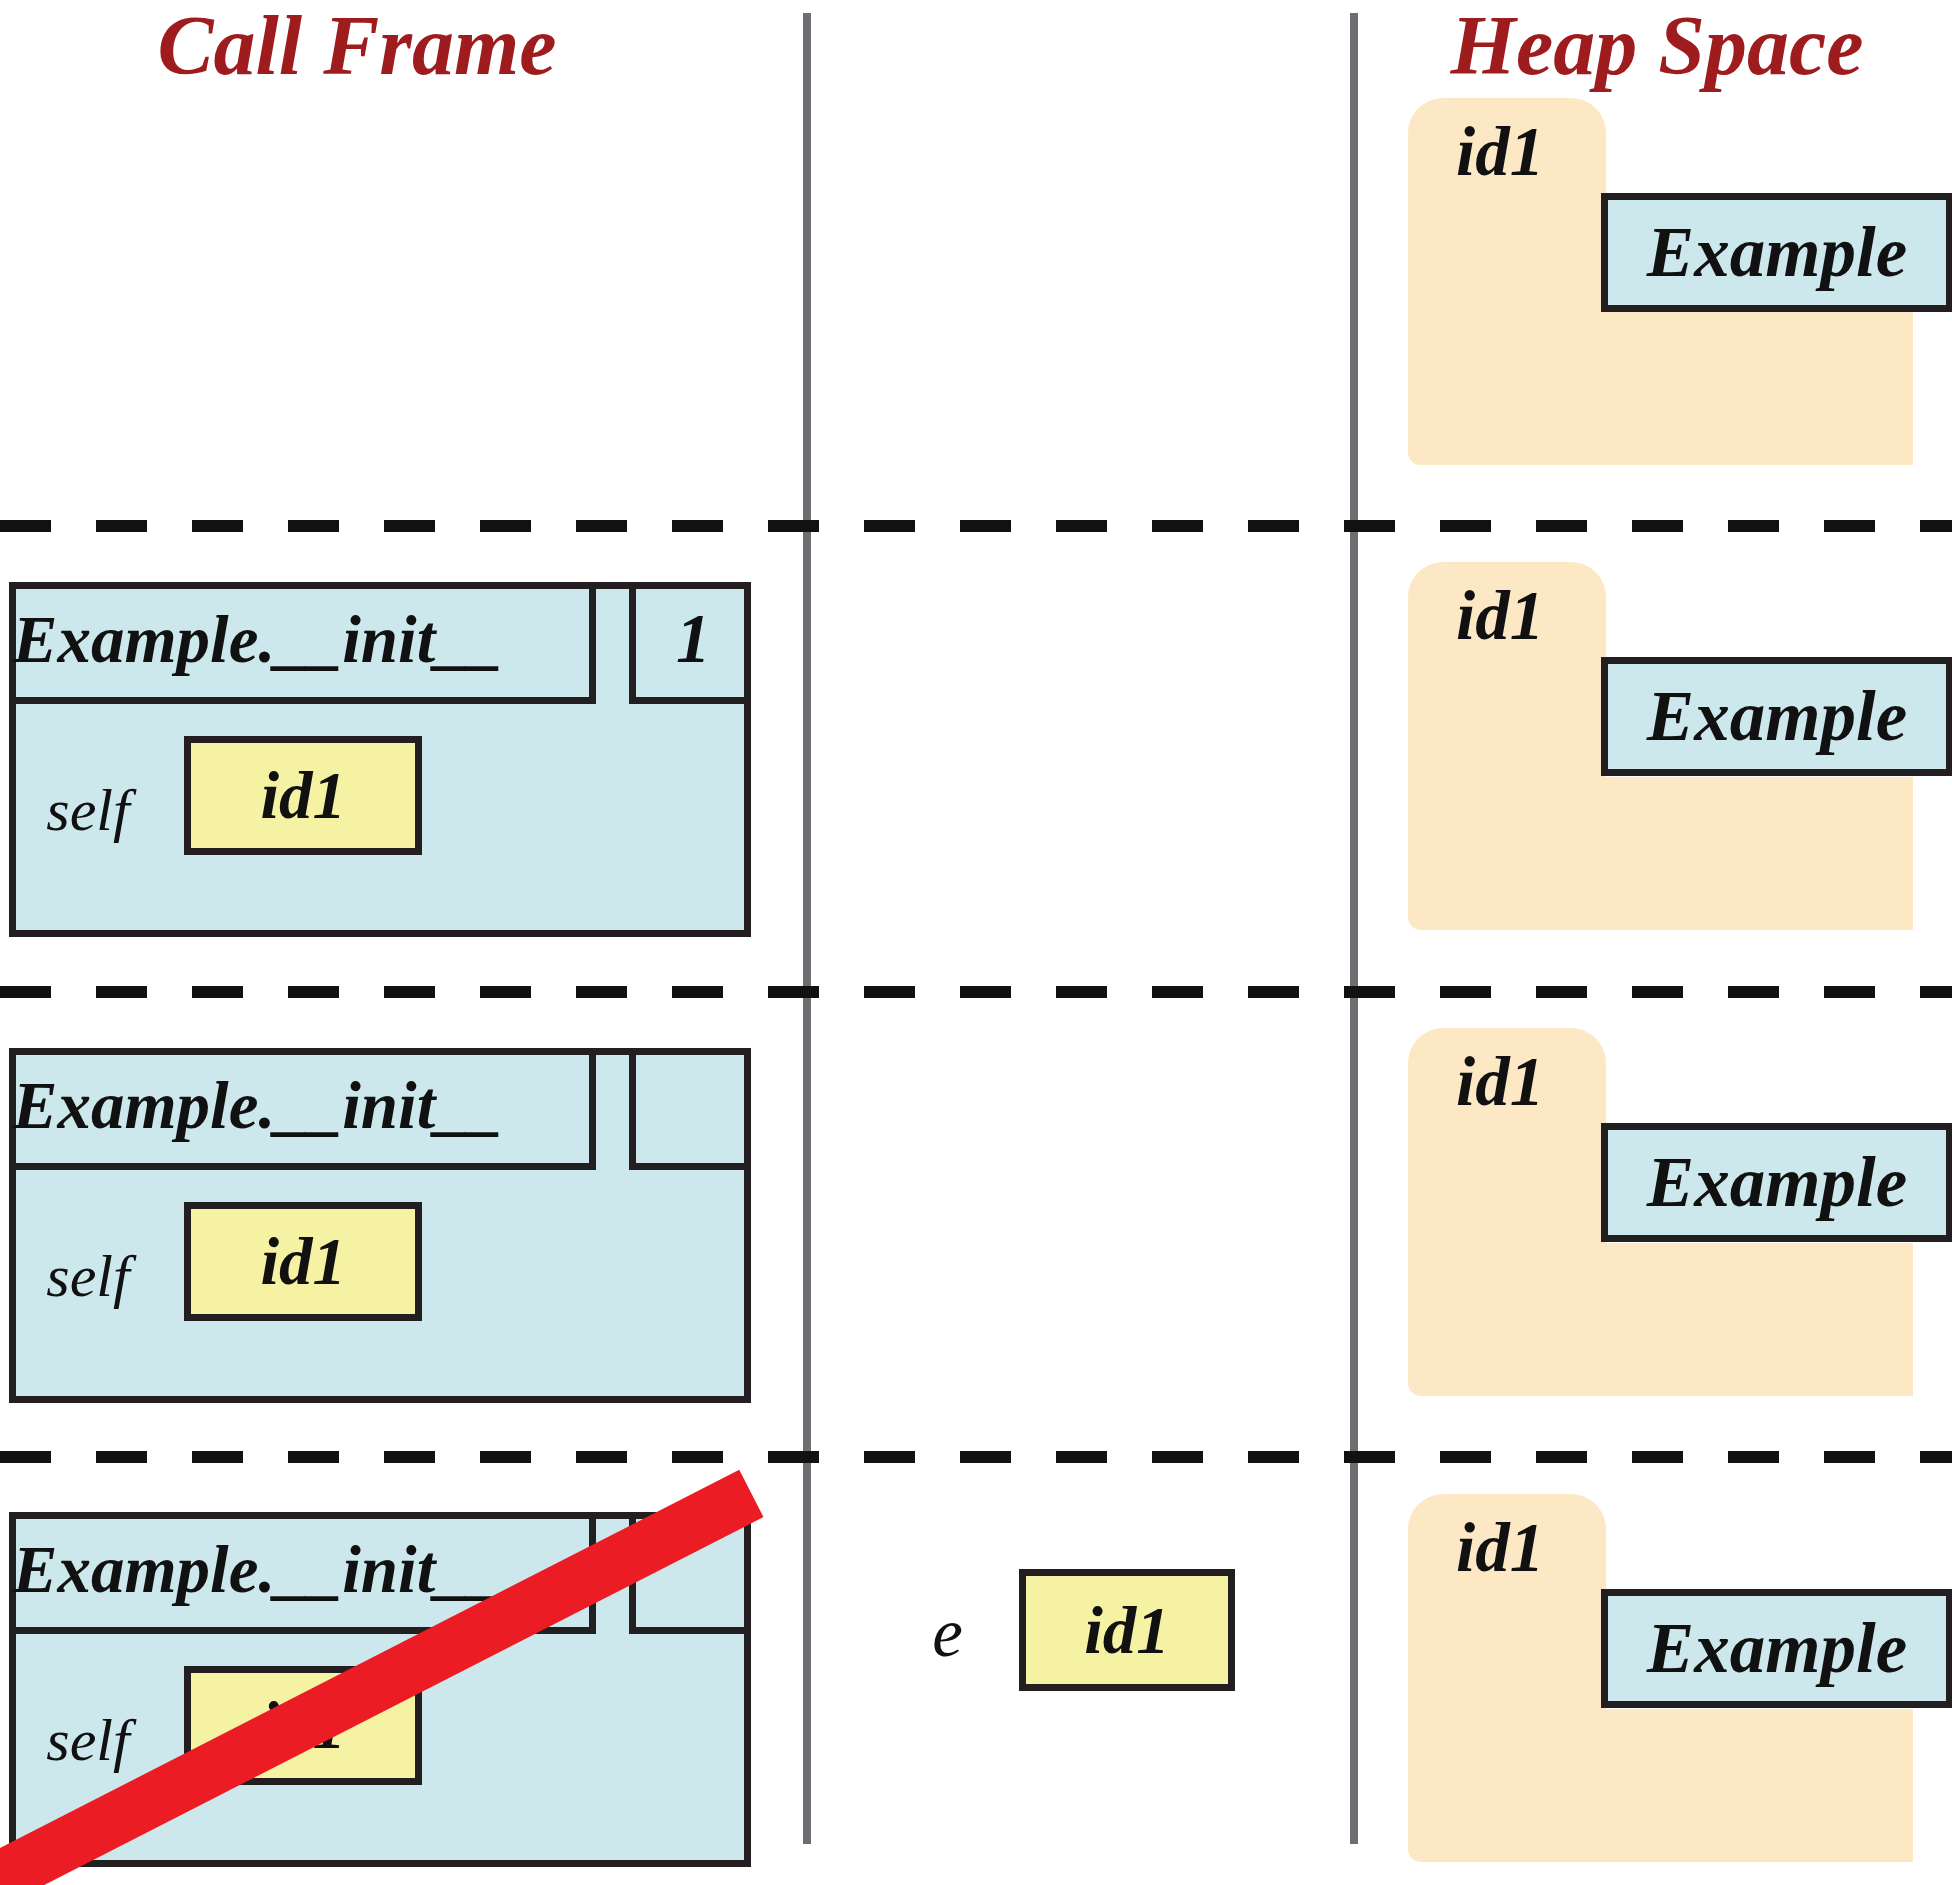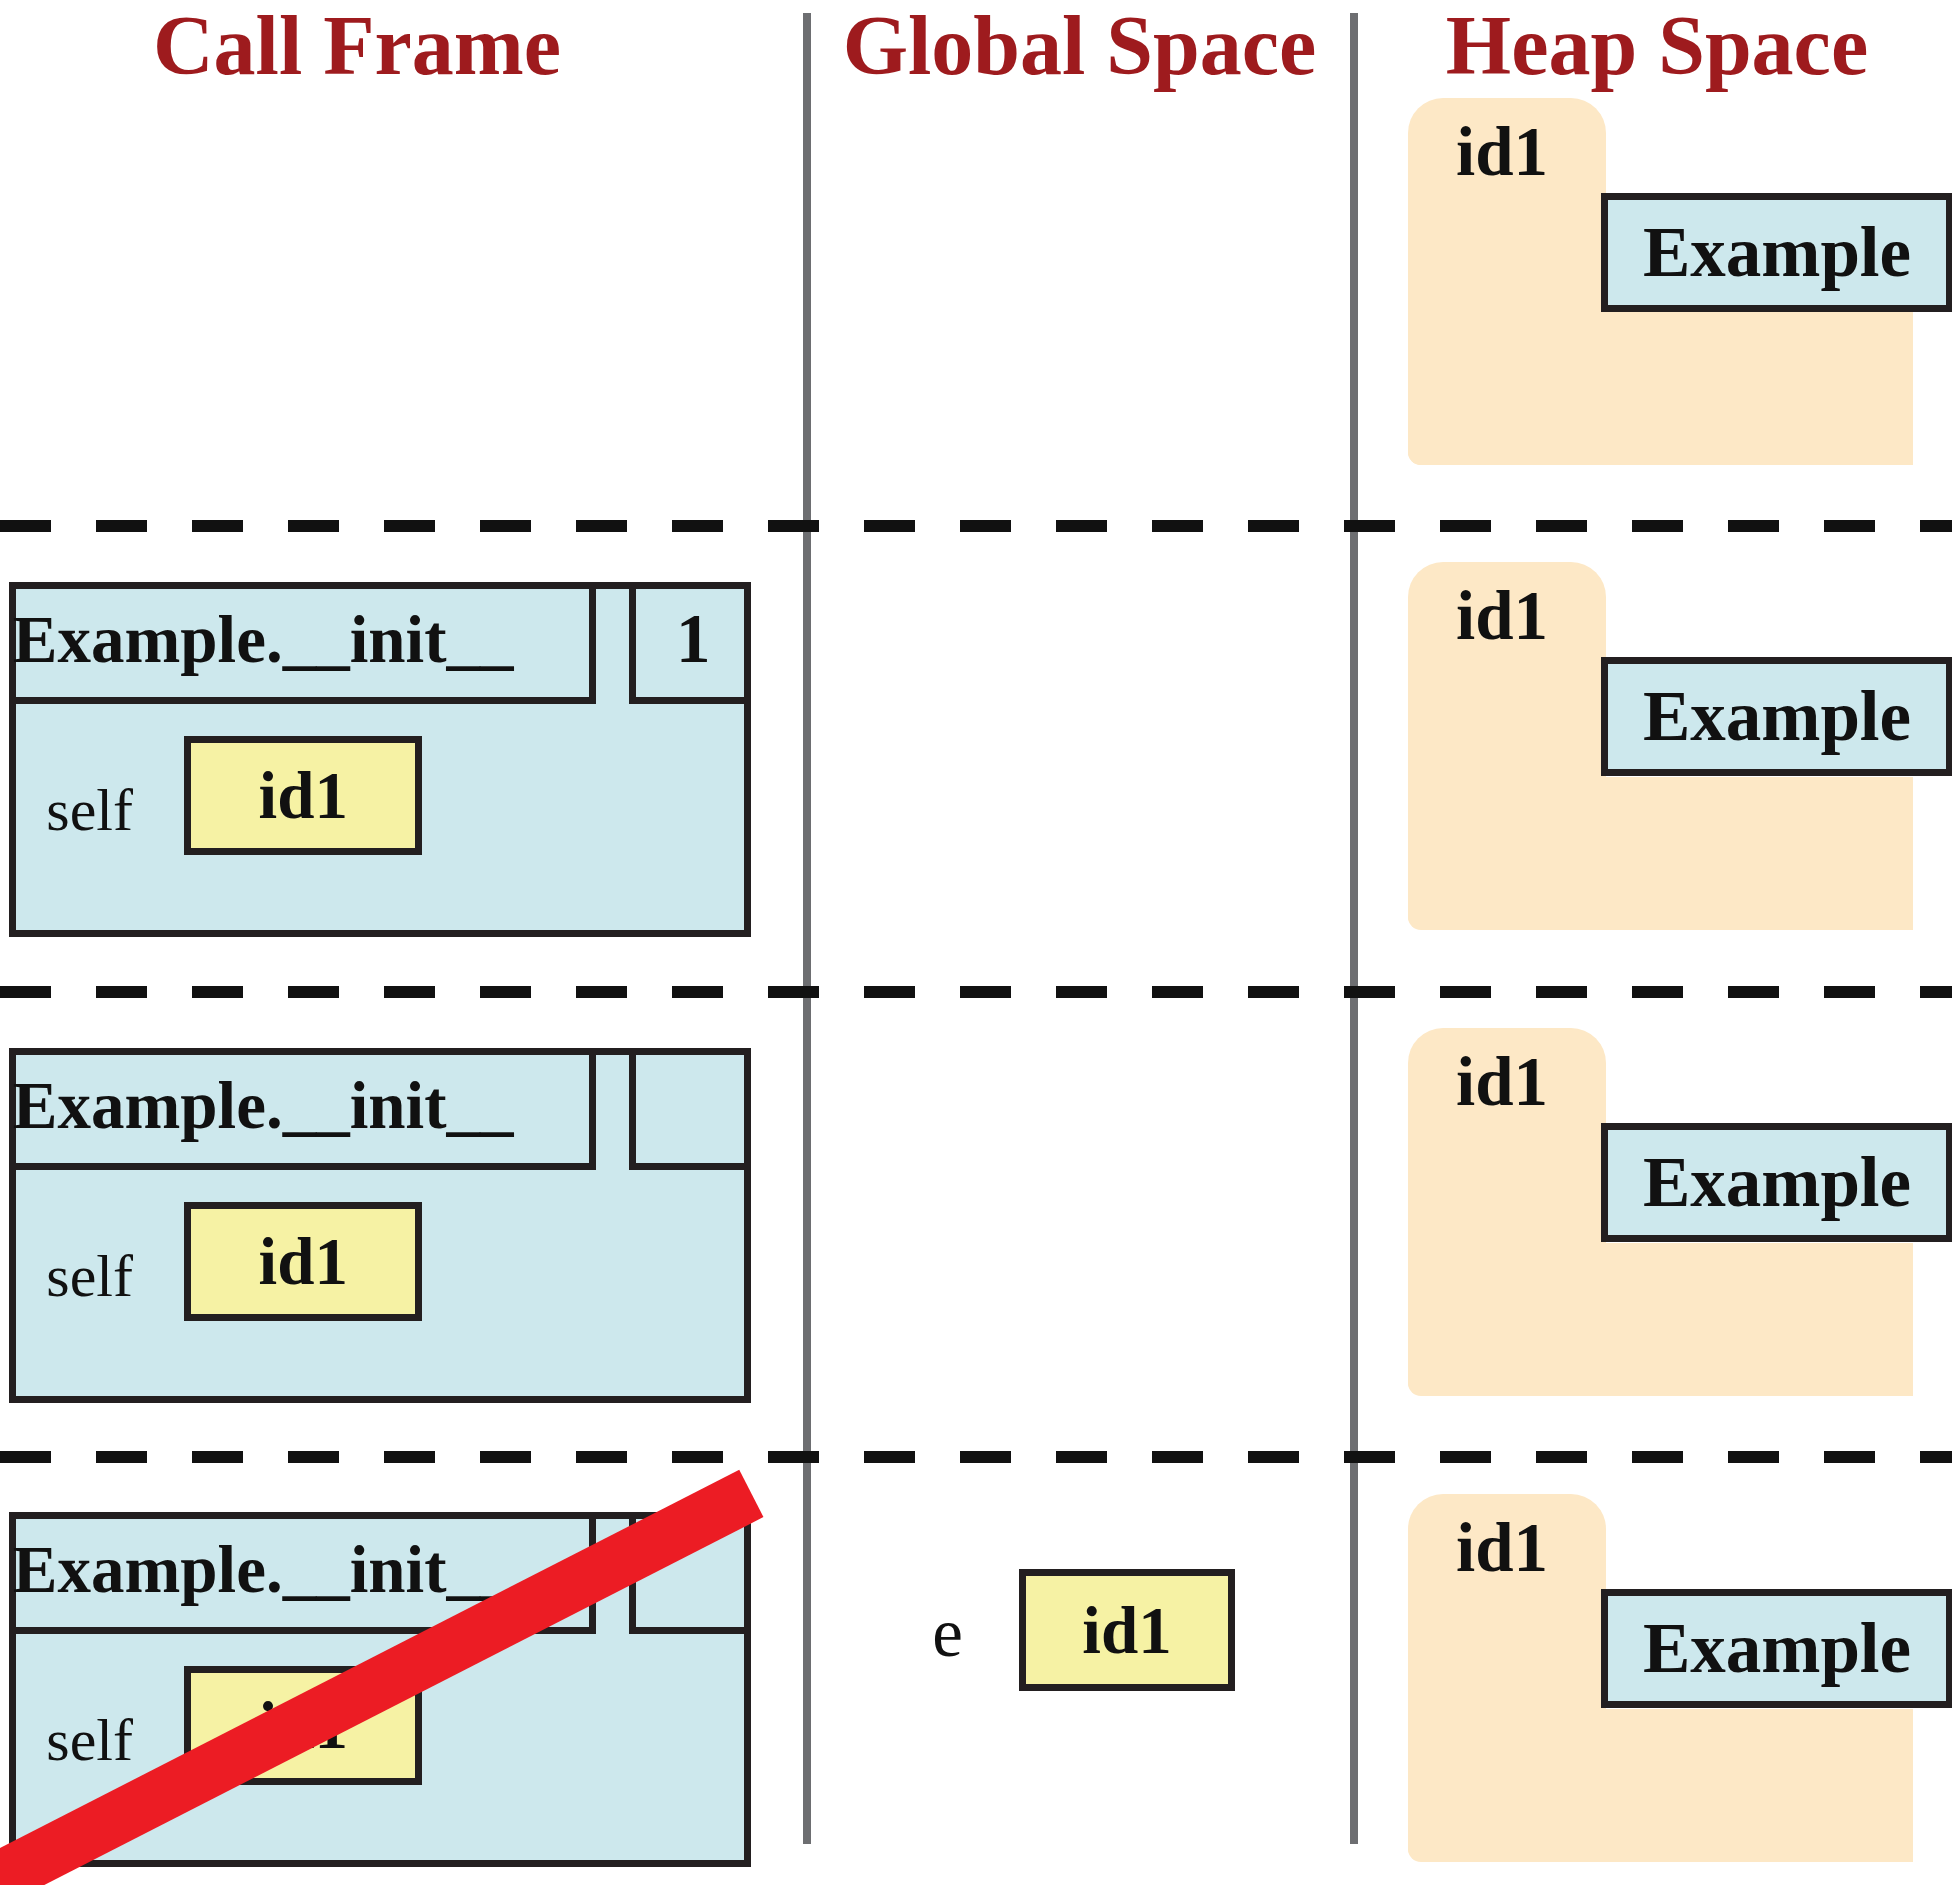--- a/index.html
+++ b/index.html
@@ -1,18 +1,18 @@
 <!DOCTYPE html>
 <html style="font-size:15px"><head>
 <meta charset="utf-8">
 <style>
   html,body{margin:0;padding:0;background:#ffffff;}
   .canvas{
     position:relative;width:1952px;height:1886px;background:#ffffff;overflow:hidden;
-    font-family:"Liberation Serif","DejaVu Serif",serif;color:#111111;
+    font-family:"Liberation Serif","DejaVu Serif",serif;color:#111111;font-style:italic;
   }
   
   .col-title{
     position:absolute;top:0;height:93px;line-height:91px;text-align:center;
     font-size:84px;font-weight:bold;color:#9e1b1e;white-space:nowrap;
   }
   
   .vline{position:absolute;top:13px;width:8.4px;height:1831px;background:#6d6e71;}
   
   .hdash{
@@ -70,21 +70,20 @@
     font-size:71px;font-weight:bold;
   }
   .strike-layer{position:absolute;left:0;top:0;pointer-events:none;}
 </style>
 </head>
 <body>
 
 <div class="canvas">
 
   <div class="col-title" style="left:0;width:714px">Call Frame</div>
-  <div class="col-title" style="left:810px;width:539px">Global Space</div>
   <div class="col-title" style="left:1354px;width:606px">Heap Space</div>
 
   <div class="vline" style="left:803px"></div>
   <div class="vline" style="left:1350px"></div>
 
   <div class="hdash" style="top:520px"></div>
   <div class="hdash" style="top:986px"></div>
   <div class="hdash" style="top:1451px"></div>
 
   <div class="folder-tab" style="top:98px"></div>

